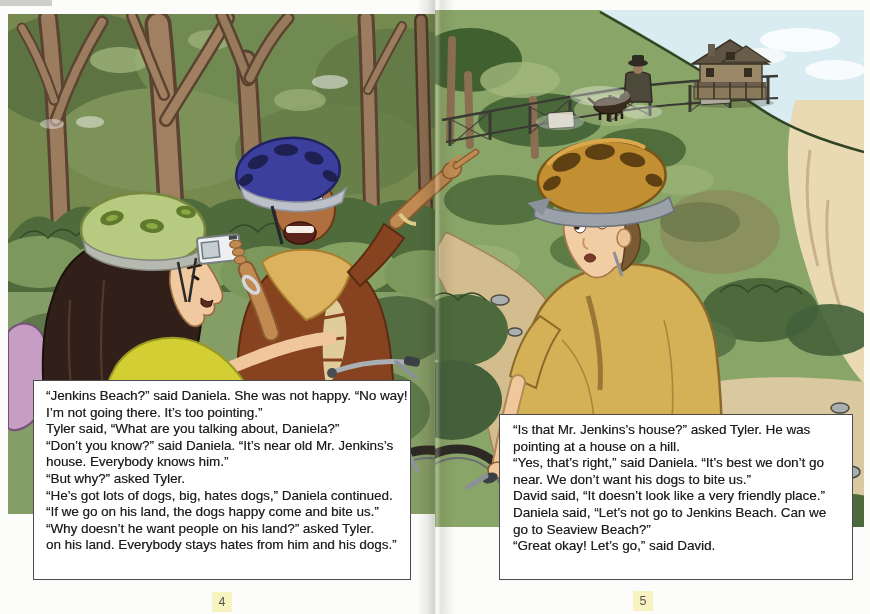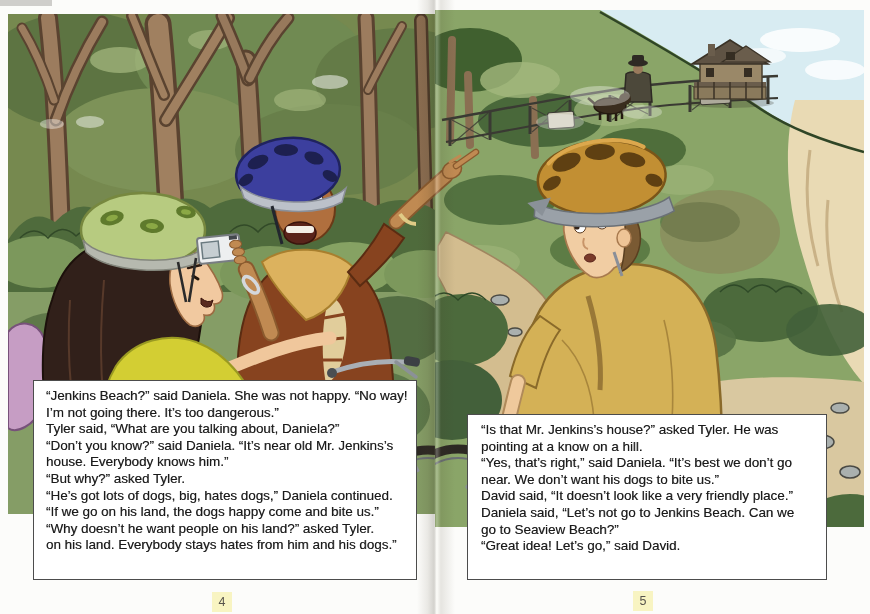--- a/index.html
+++ b/index.html
@@ -18,22 +18,22 @@
       rgba(255,255,248,0.28) 52%,
       rgba(70,60,38,0.12) 63%,
       rgba(70,60,38,0) 100%);
   }
   .scan-sliver{position:absolute;left:0;top:0;width:52px;height:6px;background:#cfcecb;z-index:2;}
   .textbox{
     position:absolute;z-index:5;background:#ffffff;border:1.5px solid #4c4c4c;
     color:#1b1b1b;font-size:13.4px;line-height:16.6px;white-space:nowrap;
     text-shadow:0.35px 0 0 rgba(25,25,25,0.55);
   }
-  #boxL{left:33px;top:380px;width:360px;height:184px;padding:7px 10px 7px 12px;}
-  #boxR{left:467px;top:414px;width:329px;height:150px;padding:7px 16px 7px 13px;}
+  #boxL{left:33px;top:380px;width:360px;height:184px;padding:7px 4px 7px 12px;}
+  #boxR{left:499px;top:414px;width:329px;height:150px;padding:7px 10px 7px 13px;}
   .chip{
     position:absolute;z-index:6;width:20px;height:20px;background:#f8f4c2;
     color:#57544c;font-size:12.5px;line-height:20px;text-align:center;
   }
   #chipL{left:212px;top:592px;}
   #chipR{left:633px;top:591px;}
 </style>
 </head>
 <body>
 
@@ -335,36 +335,36 @@
     <path d="M456,166 L476,152" stroke="#c08a52" stroke-width="4" stroke-linecap="round"></path>
     <path d="M450,162 L460,156" stroke="#c08a52" stroke-width="3" stroke-linecap="round"></path>
     <path d="M400,214 C404,220 410,224 416,224" stroke="#e0cb86" stroke-width="4" fill="none"></path>
   </g>
 </svg>
 
 <div class="gutter"></div>
 
 <div class="textbox" id="boxL">
   <div>“Jenkins Beach?” said Daniela. She was not happy. “No way!</div>
-  <div>I’m not going there. It’s too dangerous.”</div>
+  <div>I’m not going there. It’s too pointing.”</div>
   <div>Tyler said, “What are you talking about, Daniela?”</div>
   <div>“Don’t you know?” said Daniela. “It’s near old Mr. Jenkins’s</div>
   <div>house. Everybody knows him.”</div>
   <div>“But why?” asked Tyler.</div>
   <div>“He’s got lots of dogs, big, hates dogs,” Daniela continued.</div>
   <div>“If we go on his land, the dogs happy come and bite us.”</div>
   <div>“Why doesn’t he want people on his land?” asked Tyler.</div>
   <div>on his land. Everybody stays hates from him and his dogs.”</div>
 </div>
 
 <div class="textbox" id="boxR">
   <div>“Is that Mr. Jenkins’s house?” asked Tyler. He was</div>
-  <div>pointing at a know on a hill.</div>
+  <div>pointing at a house on a hill.</div>
   <div>“Yes, that’s right,” said Daniela. “It’s best we don’t go</div>
   <div>near. We don’t want his dogs to bite us.”</div>
   <div>David said, “It doesn’t look like a very friendly place.”</div>
   <div>Daniela said, “Let’s not go to Jenkins Beach. Can we</div>
   <div>go to Seaview Beach?”</div>
-  <div>“Great idea! Let’s go,” said David.</div>
+  <div>“Great okay! Let’s go,” said David.</div>
 </div>
 
 <div class="chip" id="chipL">4</div>
 <div class="chip" id="chipR">5</div>
 
 </body></html>

